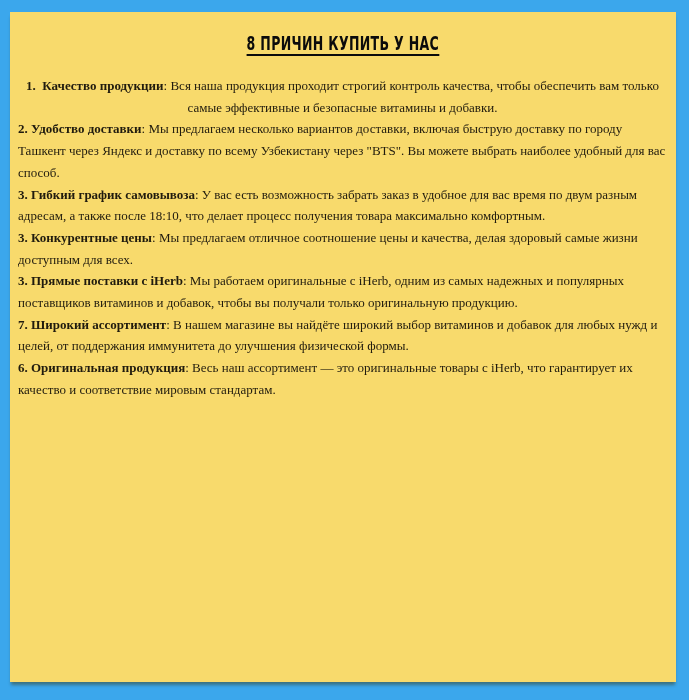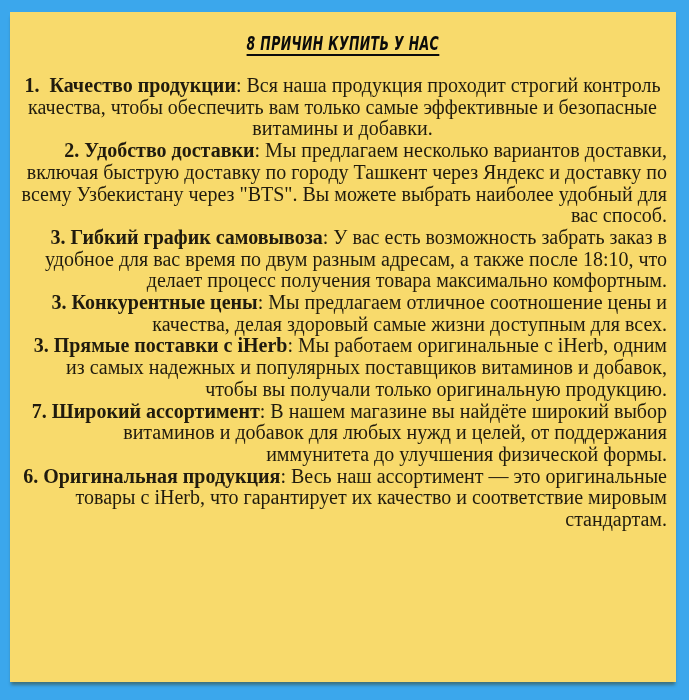--- a/index.html
+++ b/index.html
@@ -18,45 +18,44 @@
     left: 10px; top: 12px;
     width: 666px; height: 670px;
     background: #F8DA6C;
     box-shadow: 0 4px 3px -1px rgba(60, 50, 5, 0.45);
     box-sizing: border-box;
   }
   .title-row {
     text-align: center;
     margin-top: 21px;
     height: 26px;
-    font-style: italic;
   }
   .title {
     display: inline-block;
     margin: 0;
     font-family: "DejaVu Sans", sans-serif;
     font-weight: bold;
     font-size: 19px;
     line-height: 20px;
     color: #0B0B0B;
     letter-spacing: 0.5px;
     transform: scaleX(0.66);
     transform-origin: 50% 50%;
     border-bottom: 2.5px solid #0B0B0B;
     padding-bottom: 1px;
     white-space: nowrap;
   }
   .content {
     margin: 16px 8px 0 8px;
     width: 649px;
-    font-size: 20px;
+    font-size: 13px;
     line-height: 21.7px;
     color: #201B0E;
   }
-  .item { margin: 0; text-align: right; }
+  .item { margin: 0; text-align: left; }
   .item.center { text-align: center; }
   .lead { font-weight: bold; }
   .colon { font-weight: normal; }
 </style>
 </head>
 <body>
 
 <div id="screen">
   <div class="card">
     <div class="title-row">

